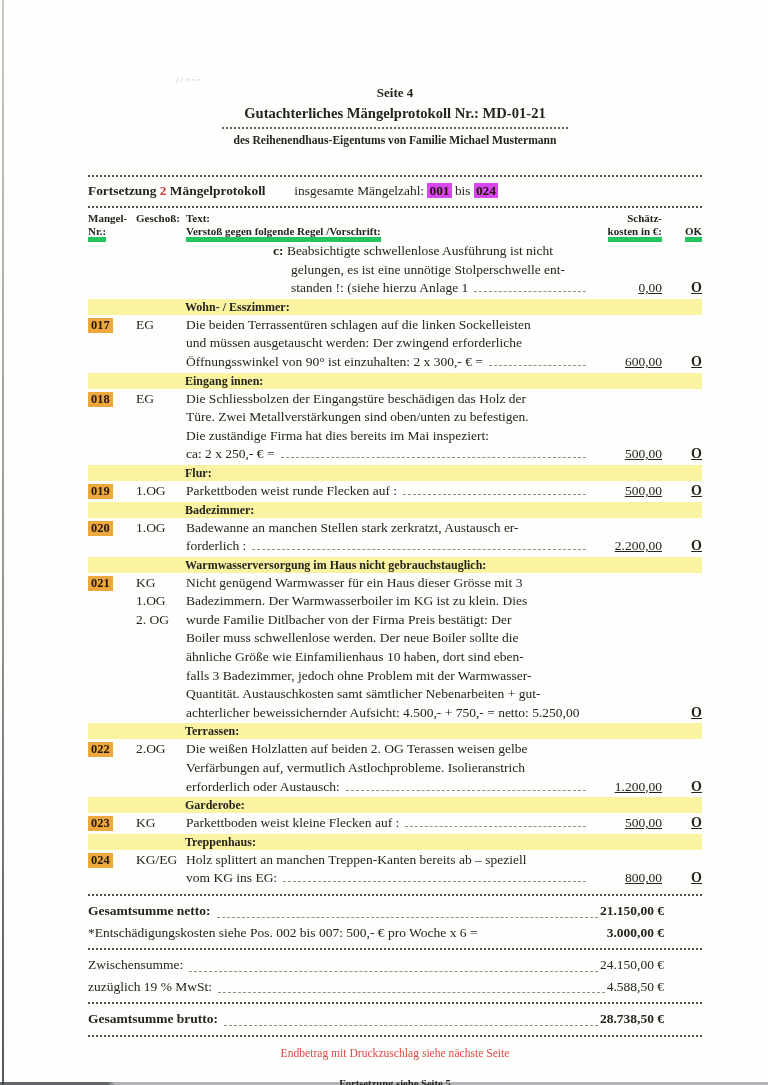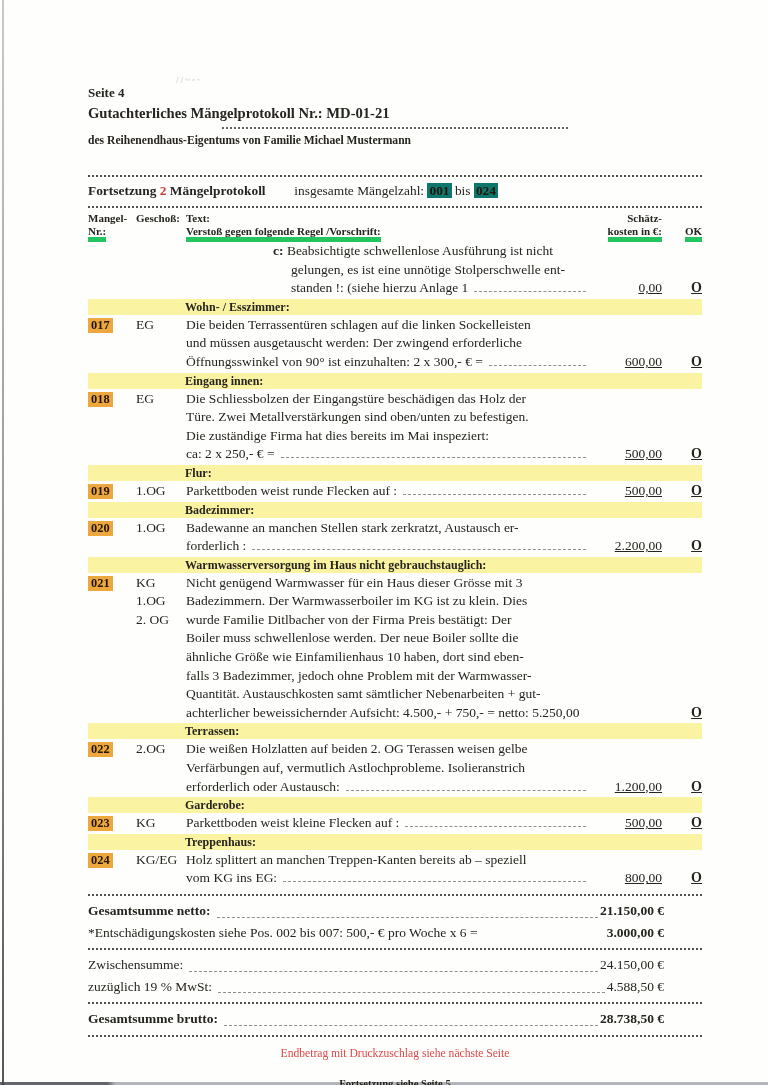--- a/index.html
+++ b/index.html
@@ -12,32 +12,32 @@
   .content{position:absolute;left:88px;width:614px;top:0;}
   
   .edge-left{position:absolute;left:2px;top:0;bottom:0;width:2px;background:linear-gradient(#c9c9c5,#8f8f8b 60%,#55555a);}
   .edge-bottom{position:absolute;left:0;right:0;bottom:0;height:3px;background:linear-gradient(90deg,#3c3f46 0 14%,#9fa2a8 15% 100%);opacity:.8;}
   .smudge{position:absolute;left:176px;top:70px;width:62px;height:10px;color:#b9b7b2;
     font-size:9px;letter-spacing:2px;filter:blur(.6px);transform:rotate(-2deg);}
   
   .hr{height:2px;background-image:repeating-linear-gradient(90deg,#55514a 0 2px,transparent 2px 4px);}
   .hr.thin{height:1.6px;opacity:.9;}
   
-  .header{text-align:left;padding-top:84px;}
+  .header{text-align:center;padding-top:84px;}
   .page-label{font-weight:bold;font-size:13px;}
   .doc-title{font-weight:bold;font-size:14.6px;margin-top:1px;}
   .title-rule{width:346px;margin:5px auto 3px auto;}
   .doc-subtitle{font-weight:bold;font-size:11.6px;}
   .hr.full-top{margin-top:25px;}
   
   .fort-line{font-size:13.4px;margin:5px 0 5px 0;}
   .fort-line .b{font-weight:bold;}
   .fort-line .red{color:#d03a3a;font-weight:bold;}
   .fort-line .gap{display:inline-block;width:22px;}
-  .hl-num{background:#0f766e;font-weight:bold;padding:0 2px;color:#241506;}
+  .hl-num{background:#d946ef;font-weight:bold;padding:0 2px;color:#241506;}
   
   .thead{display:flex;font-weight:bold;font-size:11px;line-height:13.5px;margin-top:4px;}
   .thead .u{border-bottom:5px solid #22c55e;}
   .col-nr{width:48px;flex:none;}
   .col-floor{width:50px;flex:none;}
   .col-text{flex:1;min-width:0;overflow:visible;}
   .col-cost{width:74px;flex:none;text-align:right;}
   .col-ok{width:40px;flex:none;text-align:right;}
   .thead .col-cost,.thead .col-ok{align-self:flex-end;}
   

